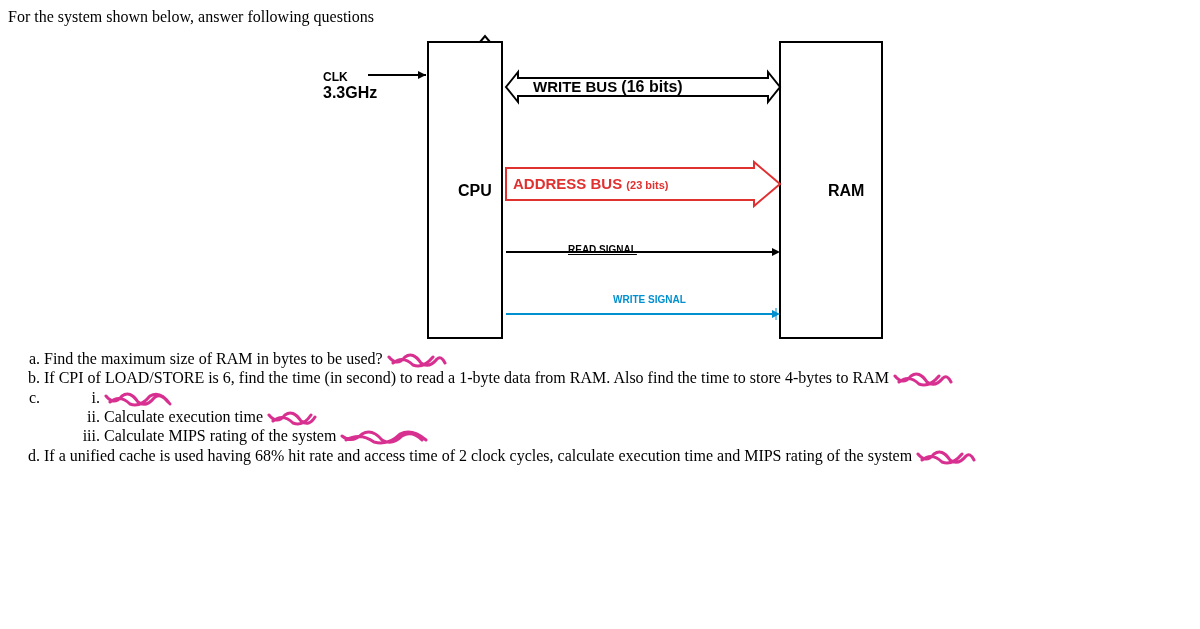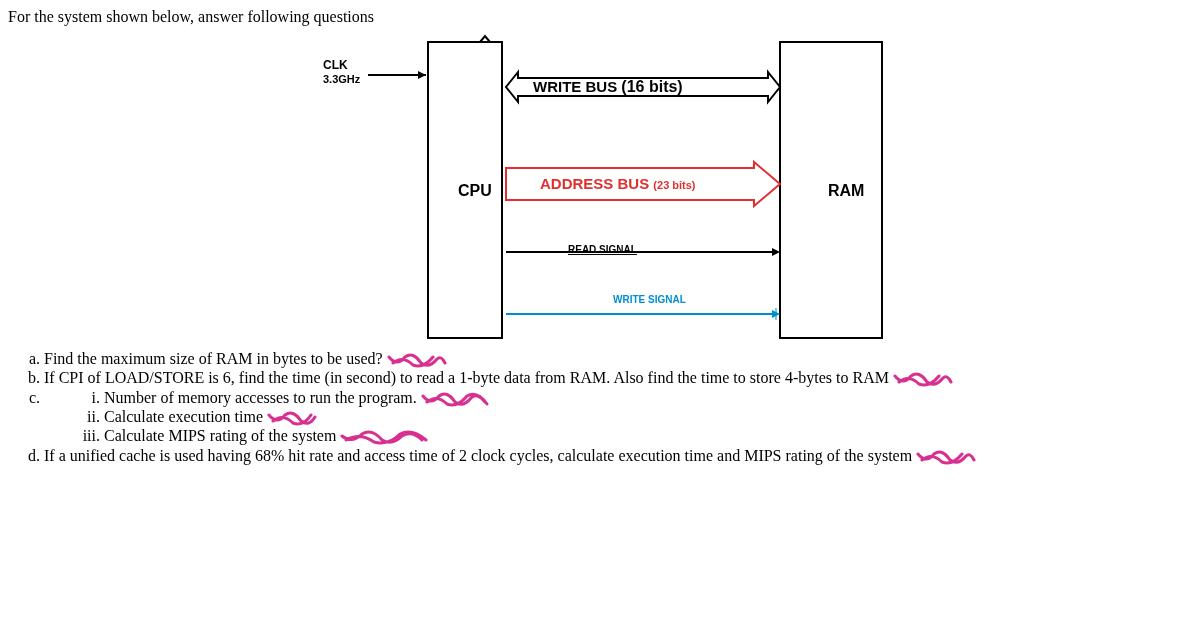--- a/index.html
+++ b/index.html
@@ -18,27 +18,27 @@
     height: 310px;
     width: 580px;
   }
   .diagram-wrap svg {
     position: absolute;
     top: 0; left: 0;
   }
   .clk-labels {
     position: absolute;
     left: -5px;
-    top: 26px;
+    top: 38px;
     text-align: left;
     font-family: Arial, sans-serif;
     font-size: 12px;
     font-weight: bold;
   }
-  .clk-value { font-size: 11px; margin-top: 13px; }
+  .clk-value { font-size: 16px; margin-top: 13px; }
   .cpu-label {
     position: absolute;
     left: 130px;
     top: 150px;
     font-family: Arial, sans-serif;
     font-weight: bold;
     font-size: 16px;
   }
   .ram-label {
     position: absolute;
@@ -52,21 +52,21 @@
     position: absolute;
     left: 205px;
     top: 46px;
     font-family: Arial, sans-serif;
     font-weight: bold;
     font-size: 15px;
   }
   .databus-label .bits { font-size: 16px; font-weight: bold; }
   .addrbus-label {
     position: absolute;
-    left: 212px;
+    left: 185px;
     top: 143px;
     font-family: Arial, sans-serif;
     font-weight: bold;
     font-size: 15px;
     color: #e03030;
   }
   .addrbus-label .bits { font-size: 11px; font-weight: bold; }
   .readsig-label {
     position: absolute;
     left: 240px;
@@ -159,21 +159,20 @@
     <span>If CPI of LOAD/STORE is 6, find the time (in second) to read a 1-byte data from RAM. Also find the time to store 4-bytes to RAM</span>
     <span class="scribble">
       <svg width="60" height="16">
           <path d="M2 4 Q10 14 18 4 Q26 -2 34 10 Q42 16 50 6 Q54 2 58 10 M6 10 Q16 2 26 12 Q36 16 46 4" stroke="#d83090" stroke-width="3" fill="none" stroke-linecap="round"></path>
         </svg>
     </span>
   </li>
   <li>
     <ol class="sub">
       <li>
-        <span>Number of memory accesses to run the program.</span>
         <span class="scribble">
           <svg width="70" height="16">
               <path d="M2 4 Q10 14 18 4 Q26 -2 34 10 Q42 16 50 6 Q56 0 64 10 M6 10 Q16 2 26 12 Q36 16 46 4 Q56 -2 66 12" stroke="#d83090" stroke-width="3" fill="none" stroke-linecap="round"></path>
             </svg>
         </span>
       </li>
       <li>
         <span>Calculate execution time</span>
         <span class="scribble">
           <svg width="50" height="16">

